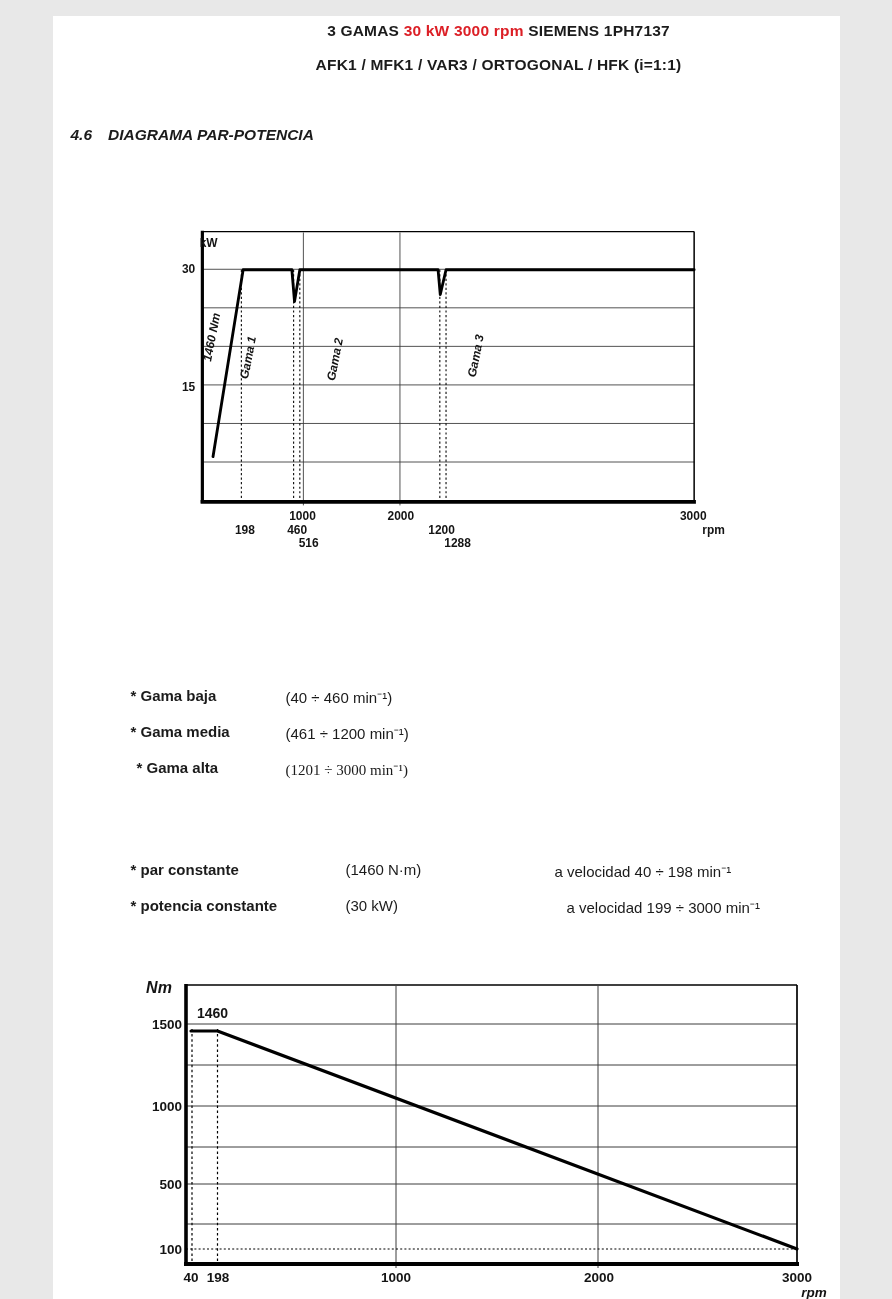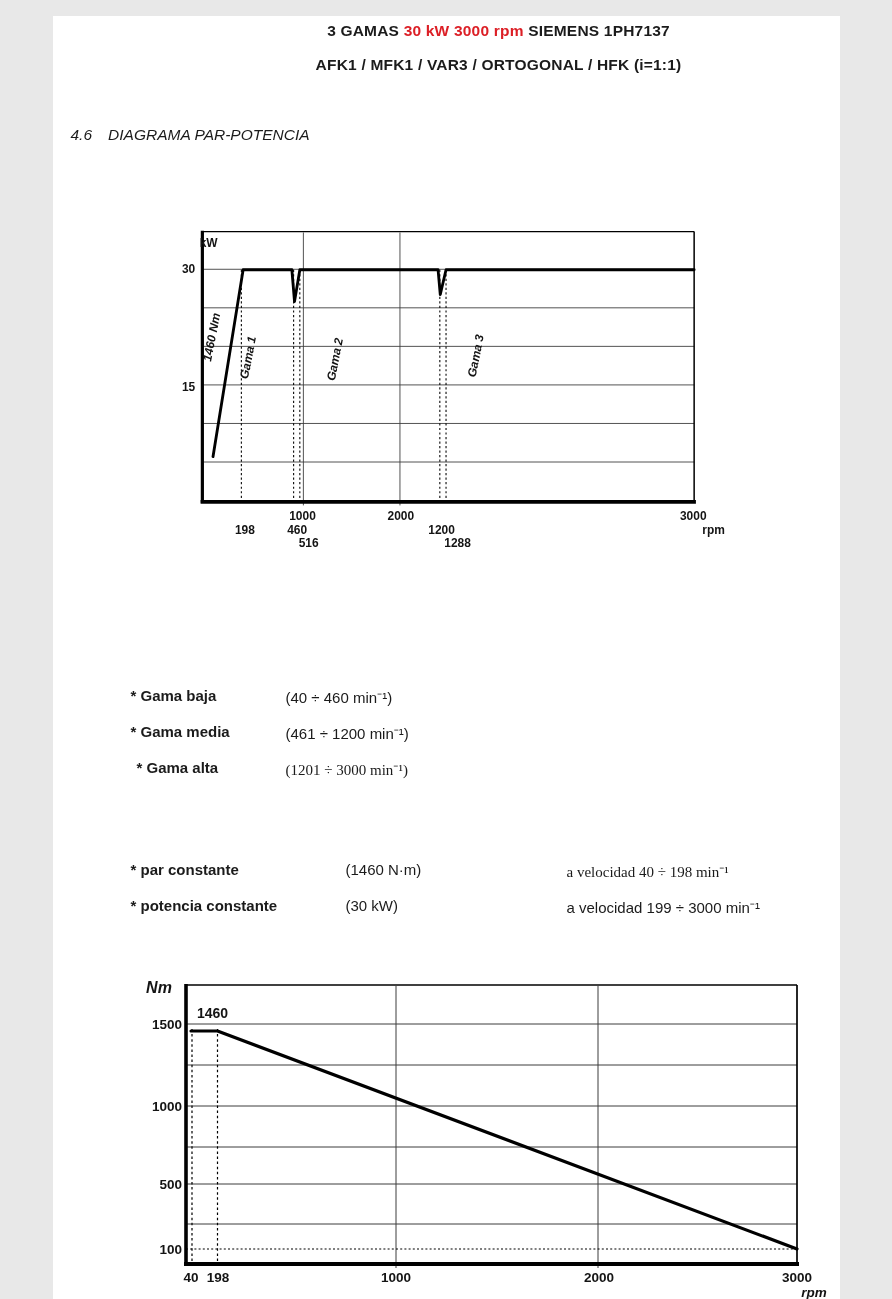--- a/index.html
+++ b/index.html
@@ -7,21 +7,21 @@
     position:relative; width:787px; height:1299px; margin:16px auto;
     background:#ffffff; overflow:hidden;
     font-family:"Liberation Sans", sans-serif; color:#1b1b1b;
   }
   .hdr { position:absolute; left:0; width:892px; text-align:center;
          font-size:15.5px; font-weight:bold; letter-spacing:0.2px; }
   .hdr-title { top:6px; }
   .hdr-sub { top:40px; }
   .red { color:#dc1f26; }
   .section-heading { position:absolute; left:18px; top:110px;
-         font-size:15.5px; font-weight:normal; font-style:italic; }
+         font-size:15.5px; font-weight:bold; font-style:italic; }
   .section-heading .num { margin-right:16px; }
   .para { position:absolute; left:18px; width:856px; font-size:15px; line-height:25px; }
   .indent1 { padding-left:61px; }
   .row { position:absolute; font-size:15px; white-space:nowrap; }
   .lbl-b { font-weight:bold; }
   .col-abs { position:absolute; top:0; white-space:nowrap; }
   svg text { font-family:"Liberation Sans", sans-serif; fill:#141414; }
   .tick { font-size:13.5px; font-weight:600; }
   .rot-lbl { font-size:13.5px; font-weight:600; font-style:italic; }
   .axis-unit { font-size:13.5px; font-weight:600; }
@@ -104,21 +104,21 @@
   </div>
   <div class="row" style="left:78px; top:743px;">
     <span class="col-abs lbl-b" style="left:6px;">* Gama alta</span>
     <span class="col-abs" style="left:155px;font-family:Liberation Serif, serif;">(1201 ÷ 3000 min⁻¹)</span>
   </div>
 
 
   <div class="row" style="left:78px; top:845px;">
     <span class="col-abs lbl-b" style="left:0;">* par constante</span>
     <span class="col-abs" style="left:215px;">(1460 N·m)</span>
-    <span class="col-abs" style="left:436px;font-family:Liberation Serif, serif;">a velocidad 40 ÷ 198 min⁻¹</span>
+    <span class="col-abs" style="left:424px;">a velocidad 40 ÷ 198 min⁻¹</span>
   </div>
   <div class="row" style="left:78px; top:881px;">
     <span class="col-abs lbl-b" style="left:0;">* potencia constante</span>
     <span class="col-abs" style="left:215px;">(30 kW)</span>
     <span class="col-abs" style="left:436px;">a velocidad 199 ÷ 3000 min⁻¹</span>
   </div>
 
   <svg class="chart-svg" style="left:85px; top:955px;" width="710" height="335" viewBox="85 955 710 335">
 
     <g stroke="#3c3c3c" stroke-width="1">

